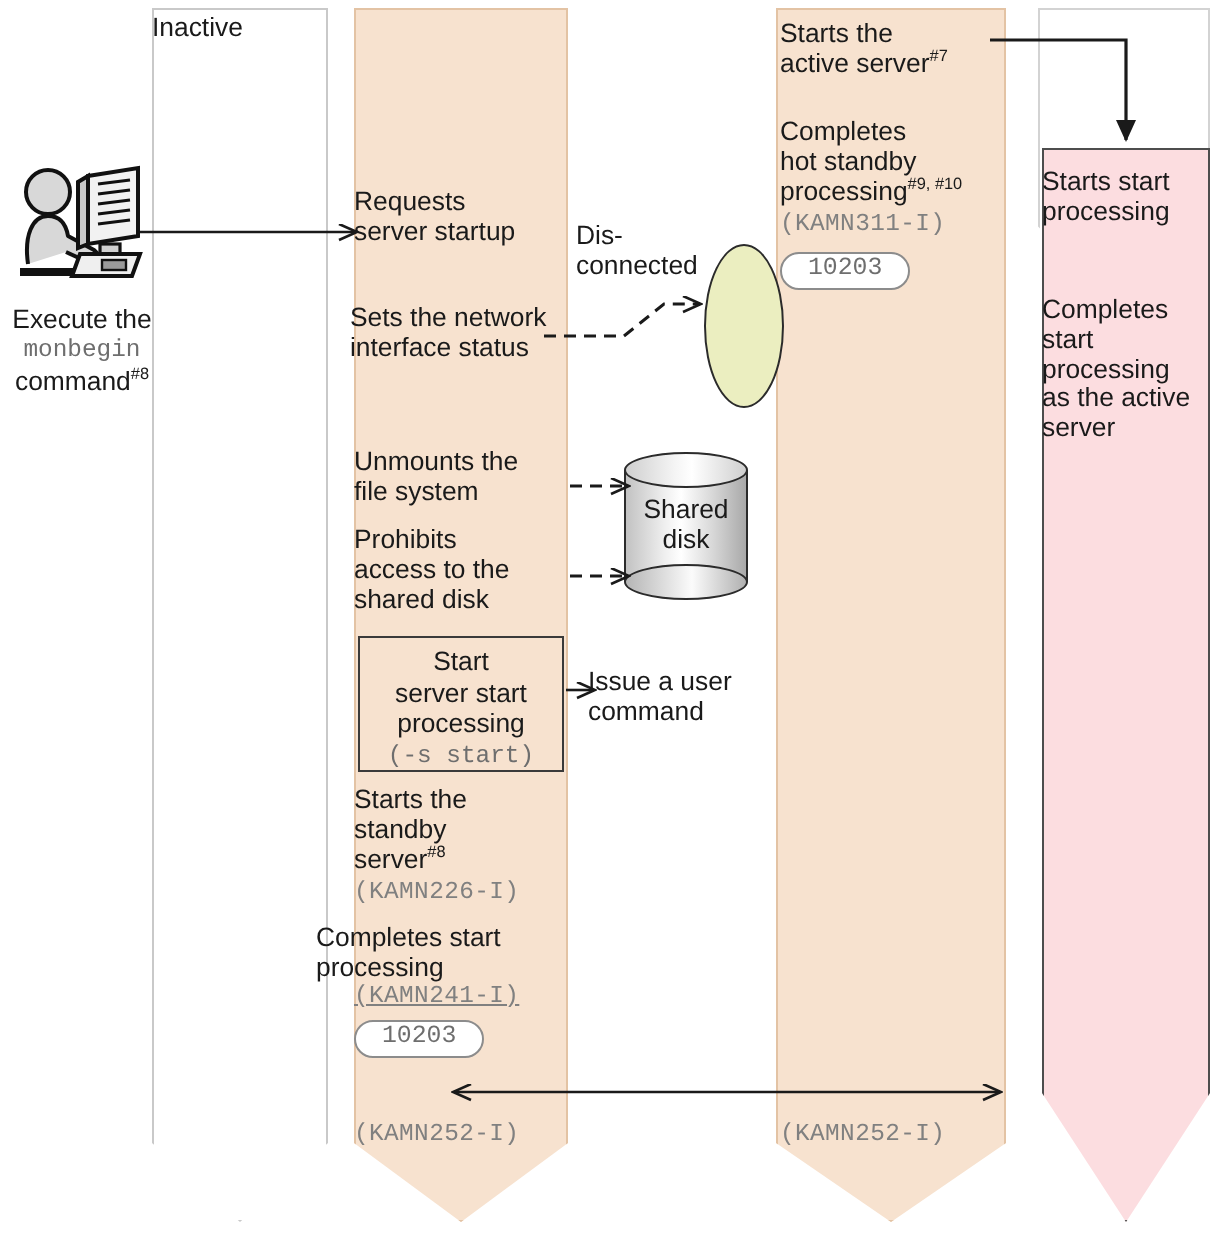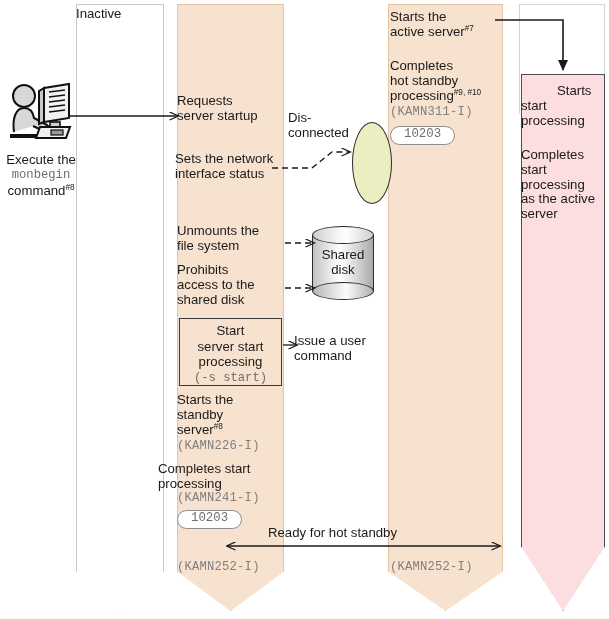--- a/index.html
+++ b/index.html
@@ -196,21 +196,21 @@
     <span style="white-space:pre-line;">Starts the
 standby
 server</span><sup>#8</sup>
   </div>
   <div class="txt mono" style="left:177px;top:440px;width:107px;">(KAMN226-I)</div>
 
   <div class="txt" style="left:158px;top:462px;width:115px;">
     <span style="white-space:pre-line;">Completes start
 processing</span>
   </div>
-  <div class="txt mono" style="left:177px;top:492px;width:107px;">(KAMN241-I)</div>
+  <div class="txt mono" style="left:177px;top:492px;width:107px;text-decoration:underline;">(KAMN241-I)</div>
   <div class="txt" style="left:177px;top:510px;width:107px;">
     <span class="pill">10203</span>
   </div>
 
   <div class="txt mono" style="left:177px;top:561px;width:107px;">(KAMN252-I)</div>
 
   <div class="txt" style="left:390px;top:10px;width:112px;">
     <span style="white-space:pre-line;">Starts the
 active server</span><sup>#7</sup>
   </div>
@@ -221,21 +221,21 @@
 processing</span><sup>#9, #10</sup>
   </div>
   <div class="txt mono" style="left:390px;top:106px;width:112px;">(KAMN311-I)</div>
   <div class="txt" style="left:390px;top:126px;width:112px;">
     <span class="pill">10203</span>
   </div>
 
   <div class="txt mono" style="left:390px;top:561px;width:112px;">(KAMN252-I)</div>
 
   <div class="txt" style="left:521px;top:84px;width:84px;">
-    <span style="white-space:pre-line;margin-left:36px;">Starts start
+    <span style="white-space:pre-line;">Starts start
 processing</span>
   </div>
   <div class="txt" style="left:521px;top:148px;width:84px;">
     <span style="white-space:pre-line;">Completes
 start
 processing
 as the active
 server</span>
   </div>
 
@@ -252,21 +252,20 @@
     <div class="cyl-top"></div>
     <div class="cyl-label" style="white-space:pre-line;">Shared
 disk</div>
   </div>
 
   <div class="txt" style="left:294px;top:334px;width:94px;">
     <span style="white-space:pre-line;">Issue a user
 command</span>
   </div>
 
-  <div class="txt" style="left:268px;top:526px;width:180px;">Ready for hot standby</div>
 
   <svg class="overlay">
     <defs>
       <marker id="ah" markerWidth="11" markerHeight="11" refX="9.5" refY="4" orient="auto" markerUnits="userSpaceOnUse">
         <path d="M1,0 L10,4 L1,8" fill="none" stroke="#1a1a1a" stroke-width="1.3"></path>
       </marker>
       <marker id="ah-rev" markerWidth="11" markerHeight="11" refX="1.5" refY="4" orient="auto" markerUnits="userSpaceOnUse">
         <path d="M10,0 L1,4 L10,8" fill="none" stroke="#1a1a1a" stroke-width="1.3"></path>
       </marker>
       <marker id="ahf" markerWidth="12" markerHeight="12" refX="10" refY="5" orient="auto" markerUnits="userSpaceOnUse">

